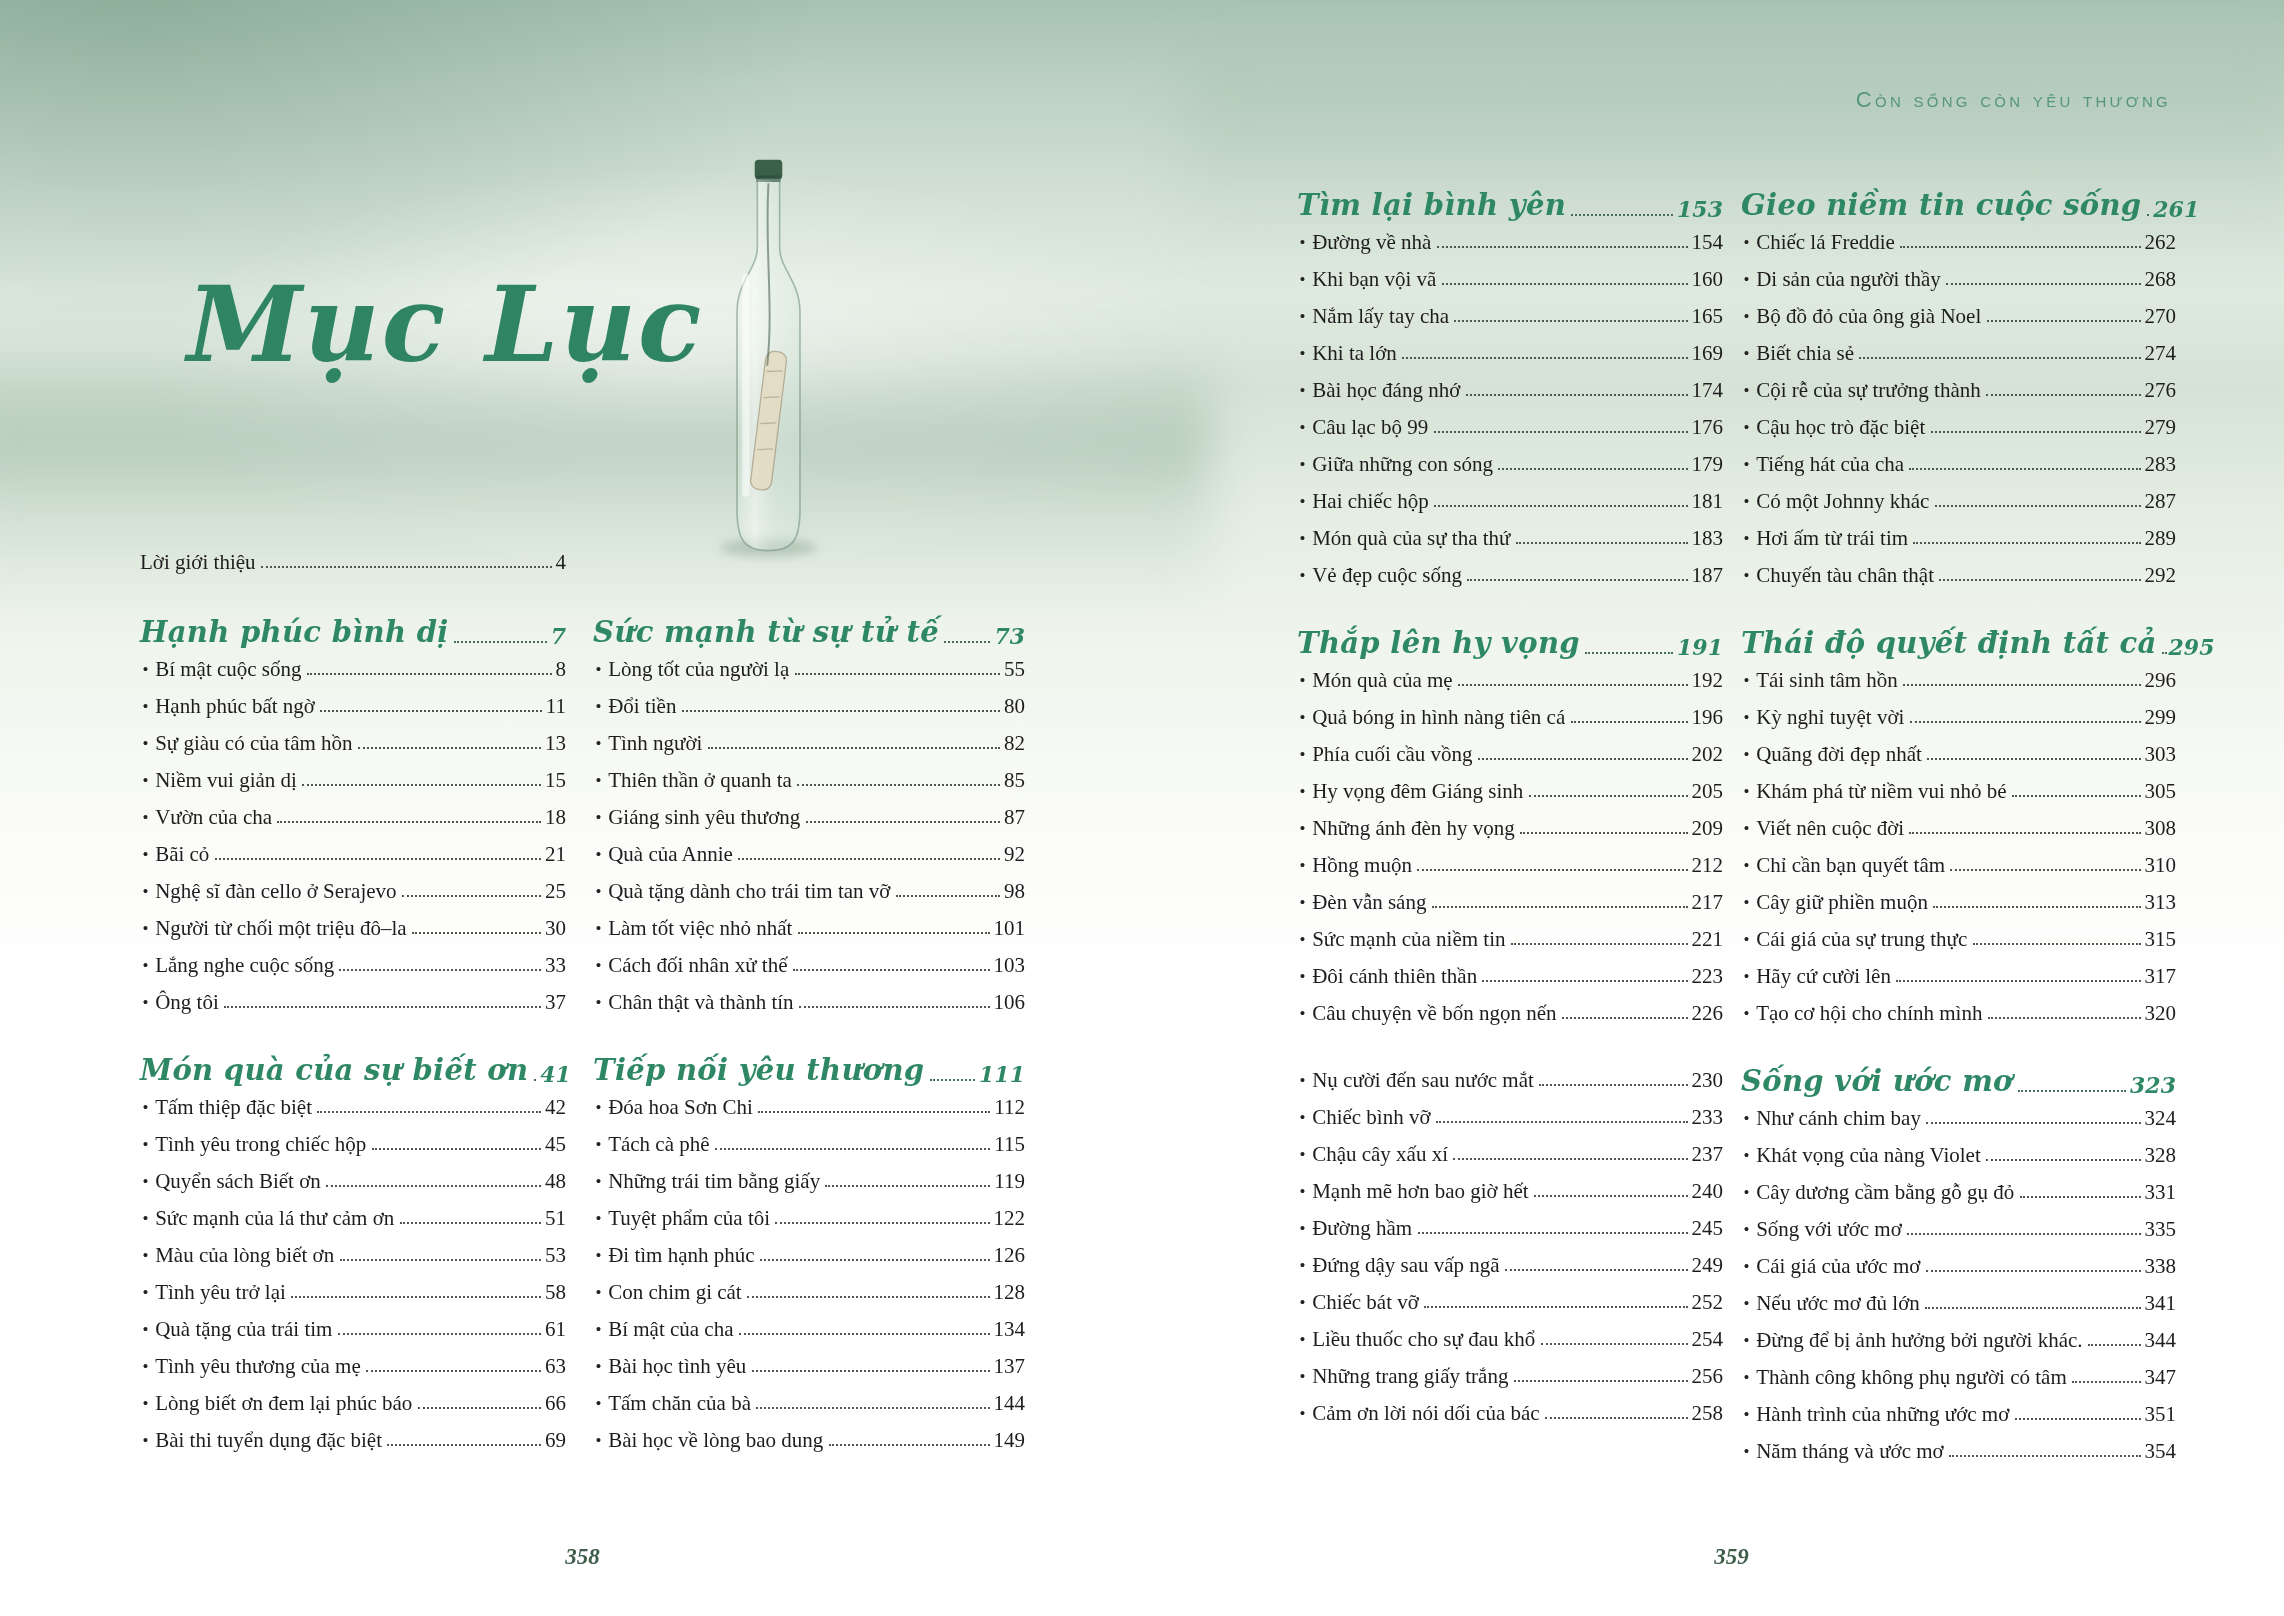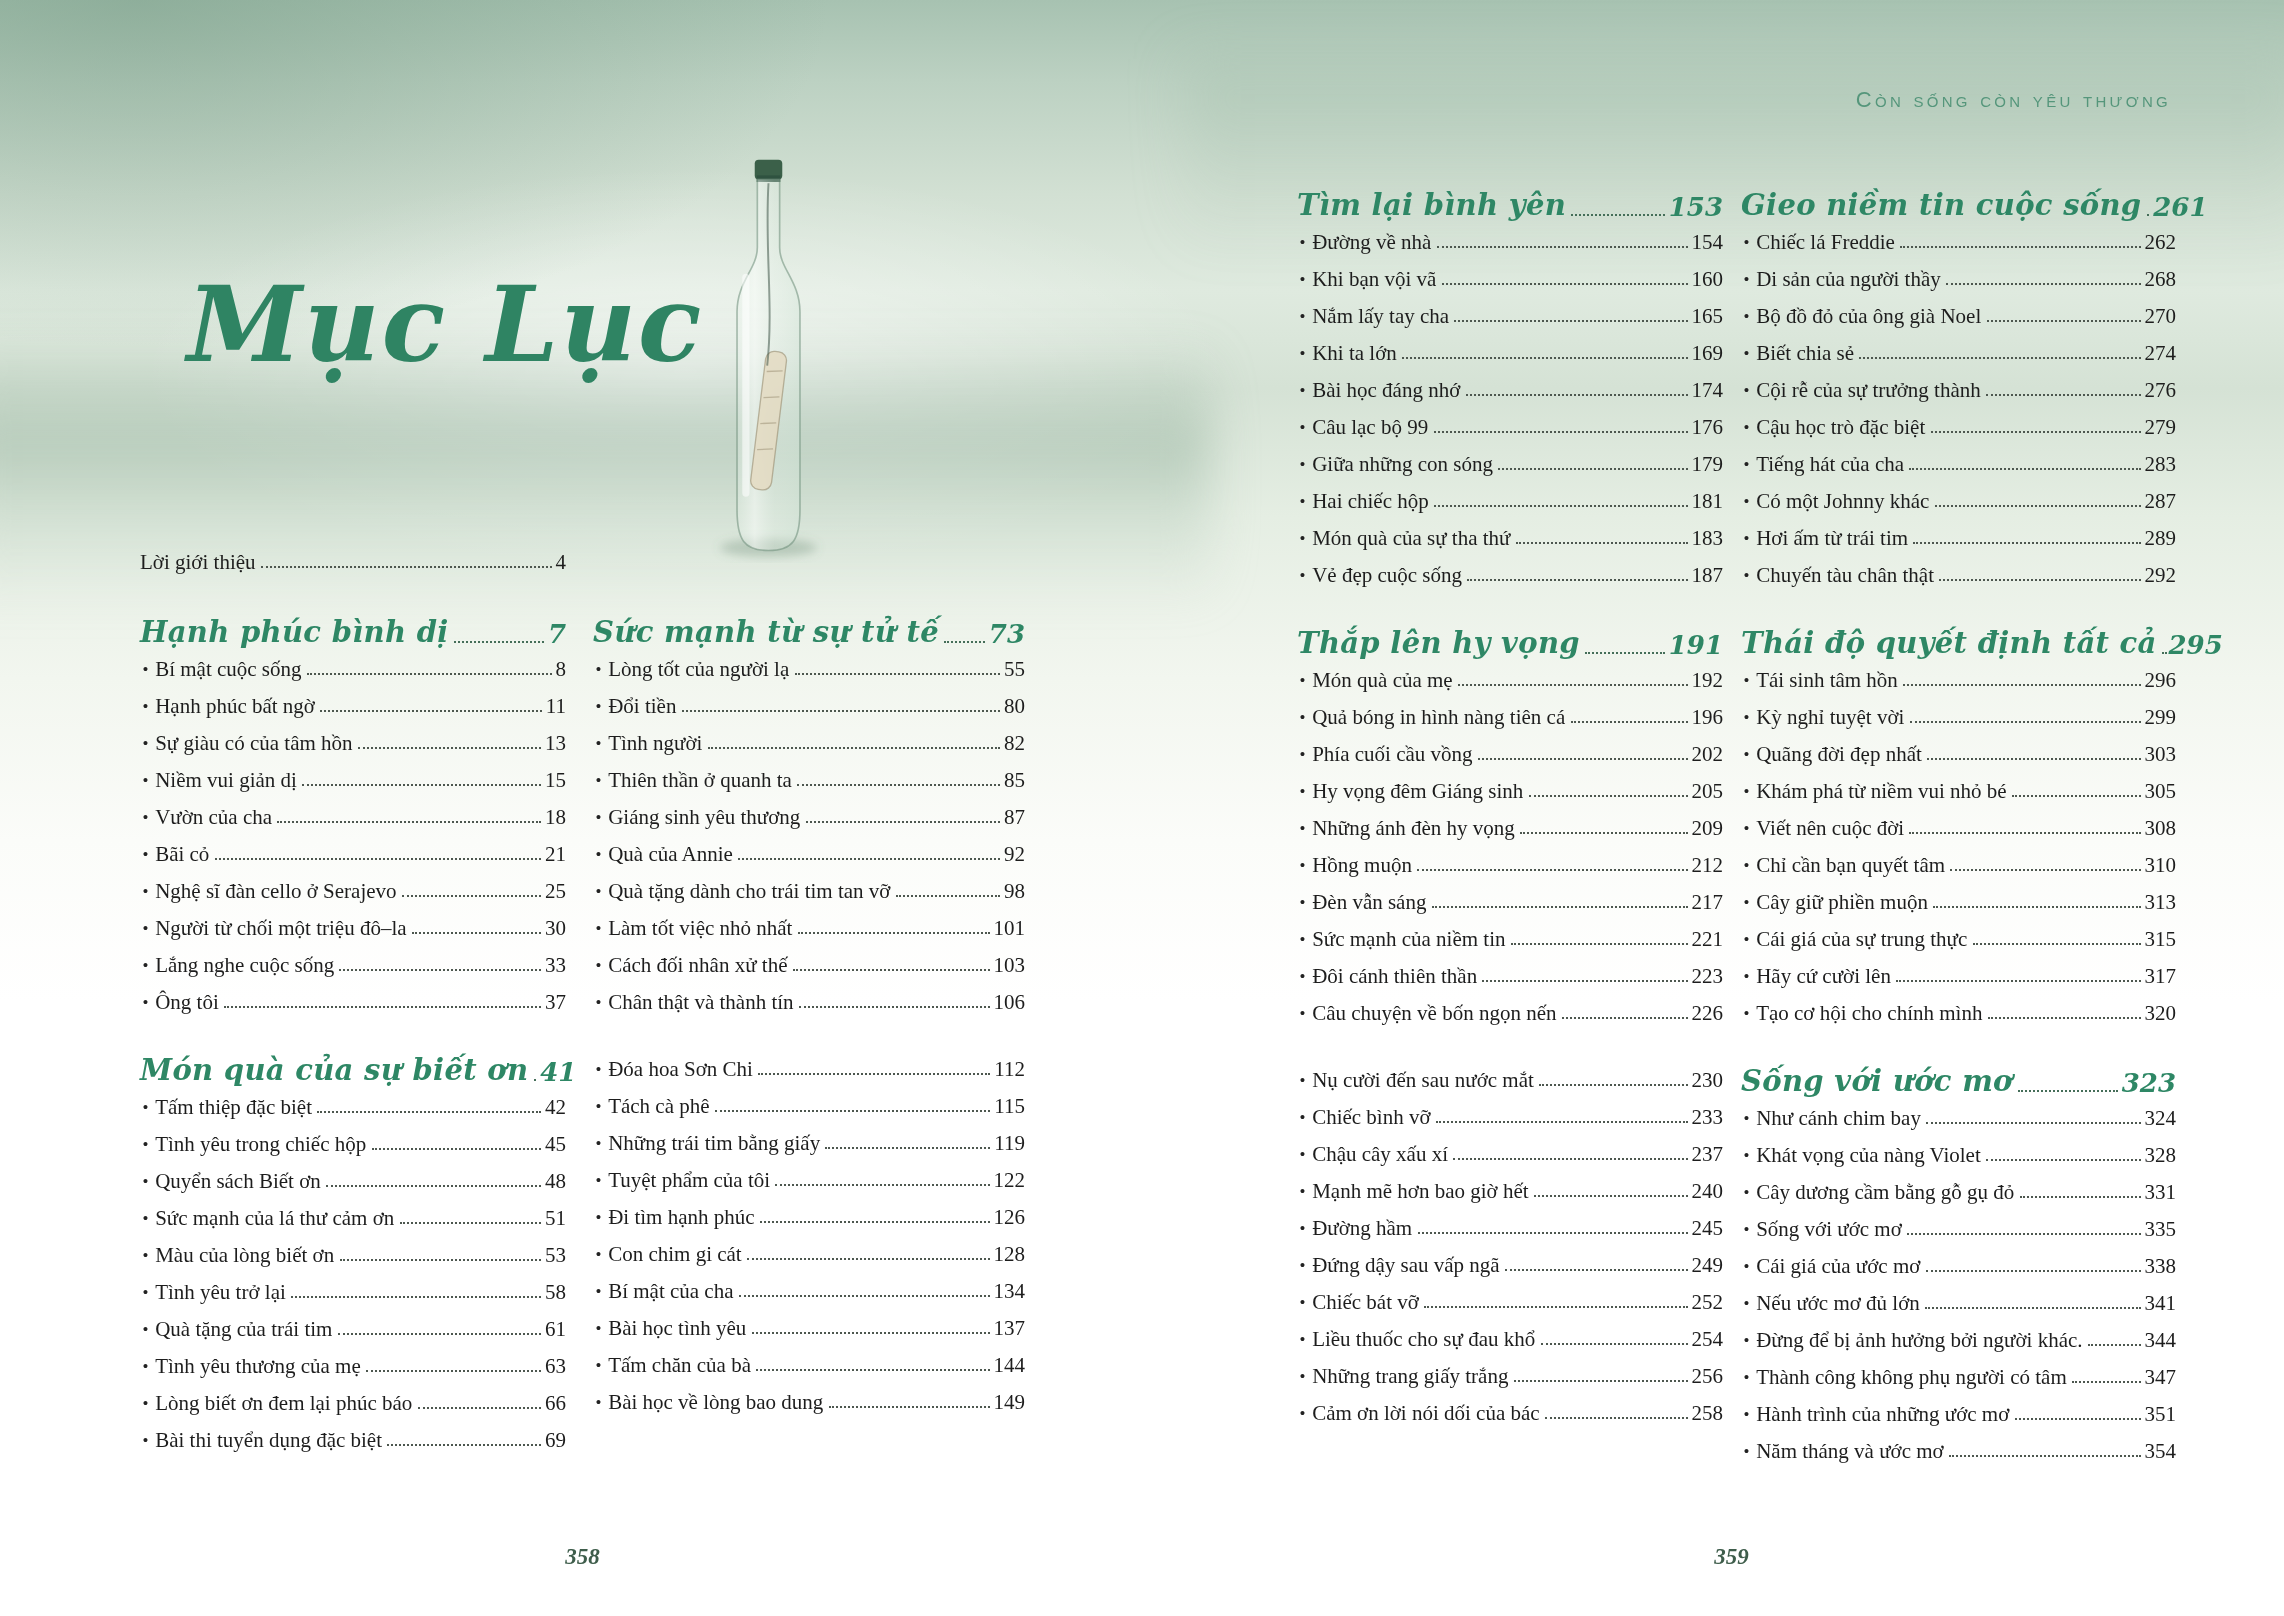--- a/index.html
+++ b/index.html
@@ -60,21 +60,21 @@
   .section{margin-bottom:30px;}
 
   .sec-heading{
     display:flex;align-items:flex-end;
     height:38px;box-sizing:border-box;padding-bottom:1.3px;
     font-family:"DejaVu Serif", serif;
     font-style:italic;font-weight:bold;
     color:#2e8765;
   }
   .sec-title{font-size:29px;line-height:1;white-space:nowrap;letter-spacing:0.3px;}
-  .sec-page{font-size:26px;line-height:1;}
+  .sec-page{font-size:22px;line-height:1;}
   .leader{
     flex:1 1 auto;min-width:2.6px;overflow:hidden;
     border-bottom:2px dotted #4d574f;
     margin:0 4px 4.6px 5.3px;
     align-self:flex-end;
   }
   .sec-heading .leader{border-bottom:2px dotted #456e59;margin-bottom:4px;}
 
   .entry{
     display:flex;align-items:flex-end;
@@ -342,20 +342,25 @@
           <span class="e-page">103</span>
         </div>
         <div class="entry">
           <span class="bullet">•</span>
           <span class="e-title">Chân thật và thành tín</span>
           <span class="leader"></span>
           <span class="e-page">106</span>
         </div>
       </div>
       <div class="section">
+        <div class="sec-heading">
+          <span class="sec-title">Tiếp nối yêu thương</span>
+          <span class="leader"></span>
+          <span class="sec-page">111</span>
+        </div>
         <div class="entry">
           <span class="bullet">•</span>
           <span class="e-title">Đóa hoa Sơn Chi</span>
           <span class="leader"></span>
           <span class="e-page">112</span>
         </div>
         <div class="entry">
           <span class="bullet">•</span>
           <span class="e-title">Tách cà phê</span>
           <span class="leader"></span>

